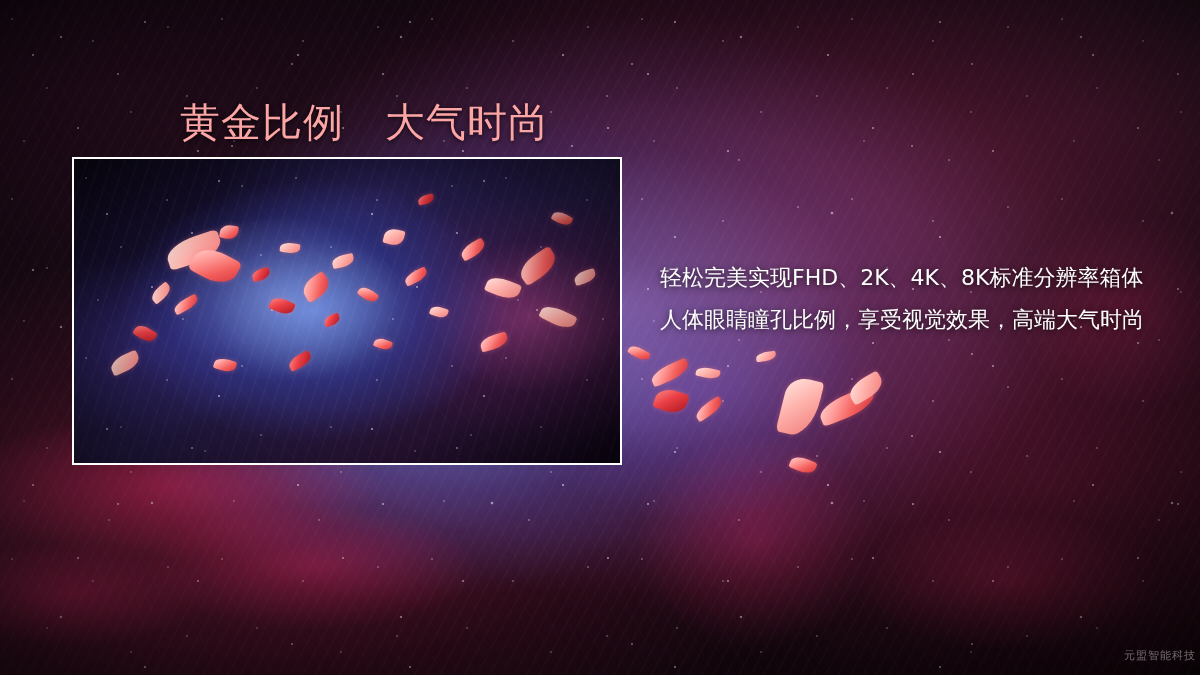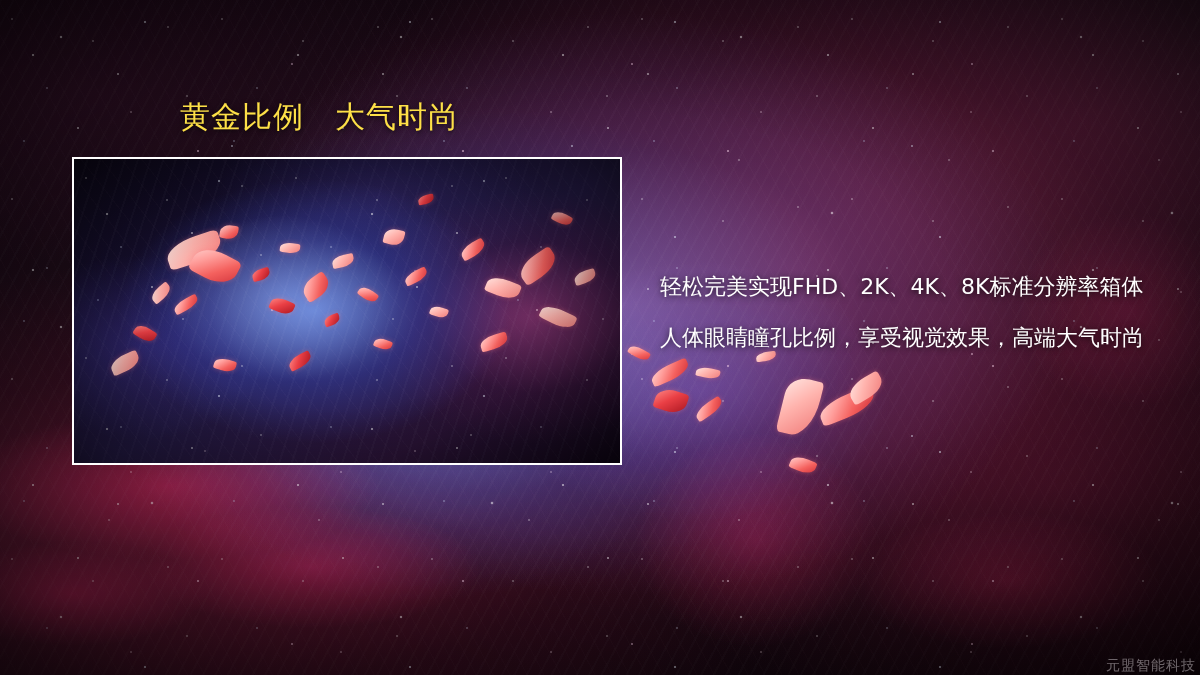--- a/index.html
+++ b/index.html
@@ -122,32 +122,32 @@
       repeating-linear-gradient(52deg, rgba(255,200,235,.030) 0 1px, rgba(0,0,0,0) 1px 16px);
     mix-blend-mode:screen; opacity:.6;
   }
   .inner-vig {
     background:radial-gradient(ellipse 76% 80% at 48% 50%, rgba(0,0,0,0) 40%, rgba(0,0,0,.40) 80%, rgba(0,0,0,.70) 100%);
   }
 
   
   #slide-title {
     position:absolute; left:180px; top:100px;
-    font-size:30px; line-height:1.1; color:#fde047; white-space:pre;
+    font-size:40px; line-height:1.1; color:#fca5a5; white-space:pre;
     letter-spacing:1px; text-shadow:0 1px 5px rgba(0,0,0,.75);
   }
   #body-copy {
     position:absolute; left:660px; top:257px; width:500px;
     color:#ffffff; font-size:22px; line-height:42px;
     text-shadow:0 1px 6px rgba(0,0,0,.8); white-space:nowrap;
   }
-  #body-copy .line { display:block;margin-top:9px; }
+  #body-copy .line { display:block; }
   #watermark {
-    position:absolute; right:4px; bottom:0;
-    font-size:14px; color:rgba(232,226,230,.44); letter-spacing:1px;
+    position:absolute; right:4px; bottom:12px;
+    font-size:11px; color:rgba(232,226,230,.44); letter-spacing:1px;
   }
 </style>
 </head>
 <body>
 
 <div id="slide">
 
   <div class="bg-layer bg-base"></div>
   <div class="bg-layer bg-blue"></div>
   <div class="bg-layer bg-crimson"></div>

